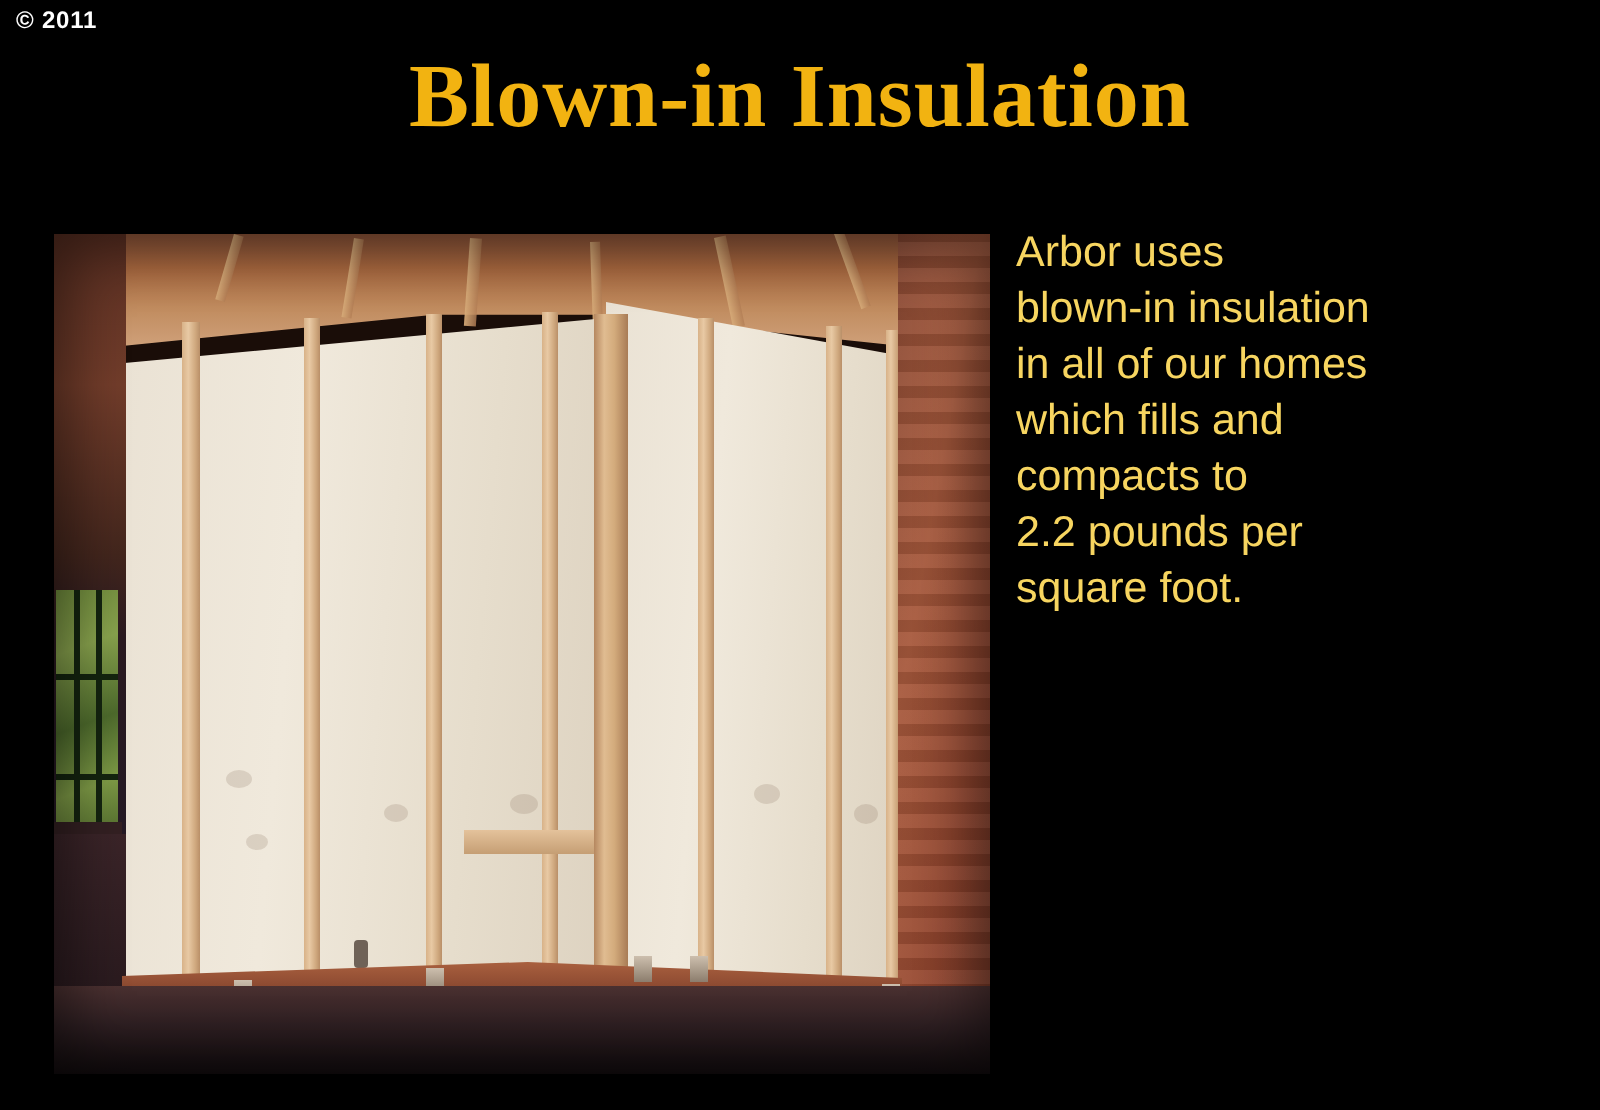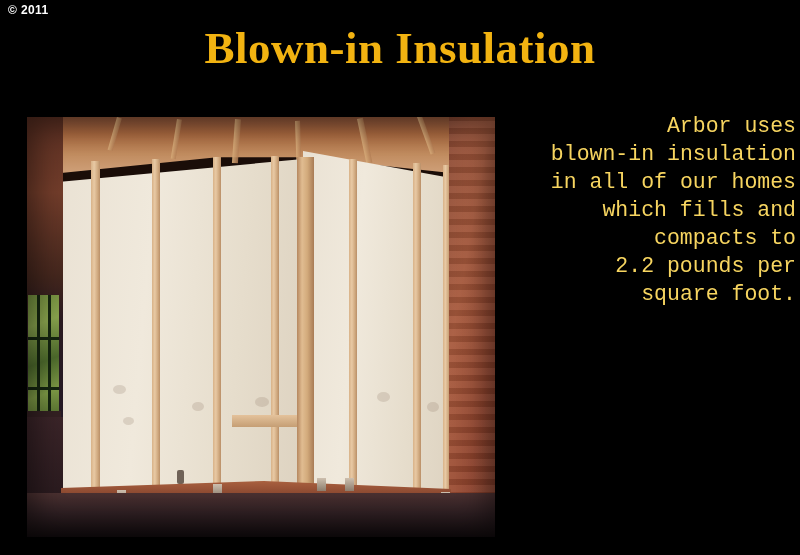--- a/index.html
+++ b/index.html
@@ -140,23 +140,23 @@
     position:absolute; inset:0;
     box-shadow:inset 0 0 28px 8px rgba(0,0,0,.45);
     pointer-events:none;
   }
 
   
   #text-col {
     position:absolute;
     left:508px; top:112px;
     width:288px;
-    text-align:right;
+    text-align:left;
     color:#F7D560;
-    font-family:Liberation Mono, monospace;
+    font-family:Liberation Sans, sans-serif;
     font-size:21.5px;
     line-height:28px;
     text-shadow:0 0 2px rgba(0,0,0,.85);
   }
   #text-col p + p { margin-top:28px; }
   #text-col p { white-space:pre-line; }
 </style>
 </head>
 <body>
 

